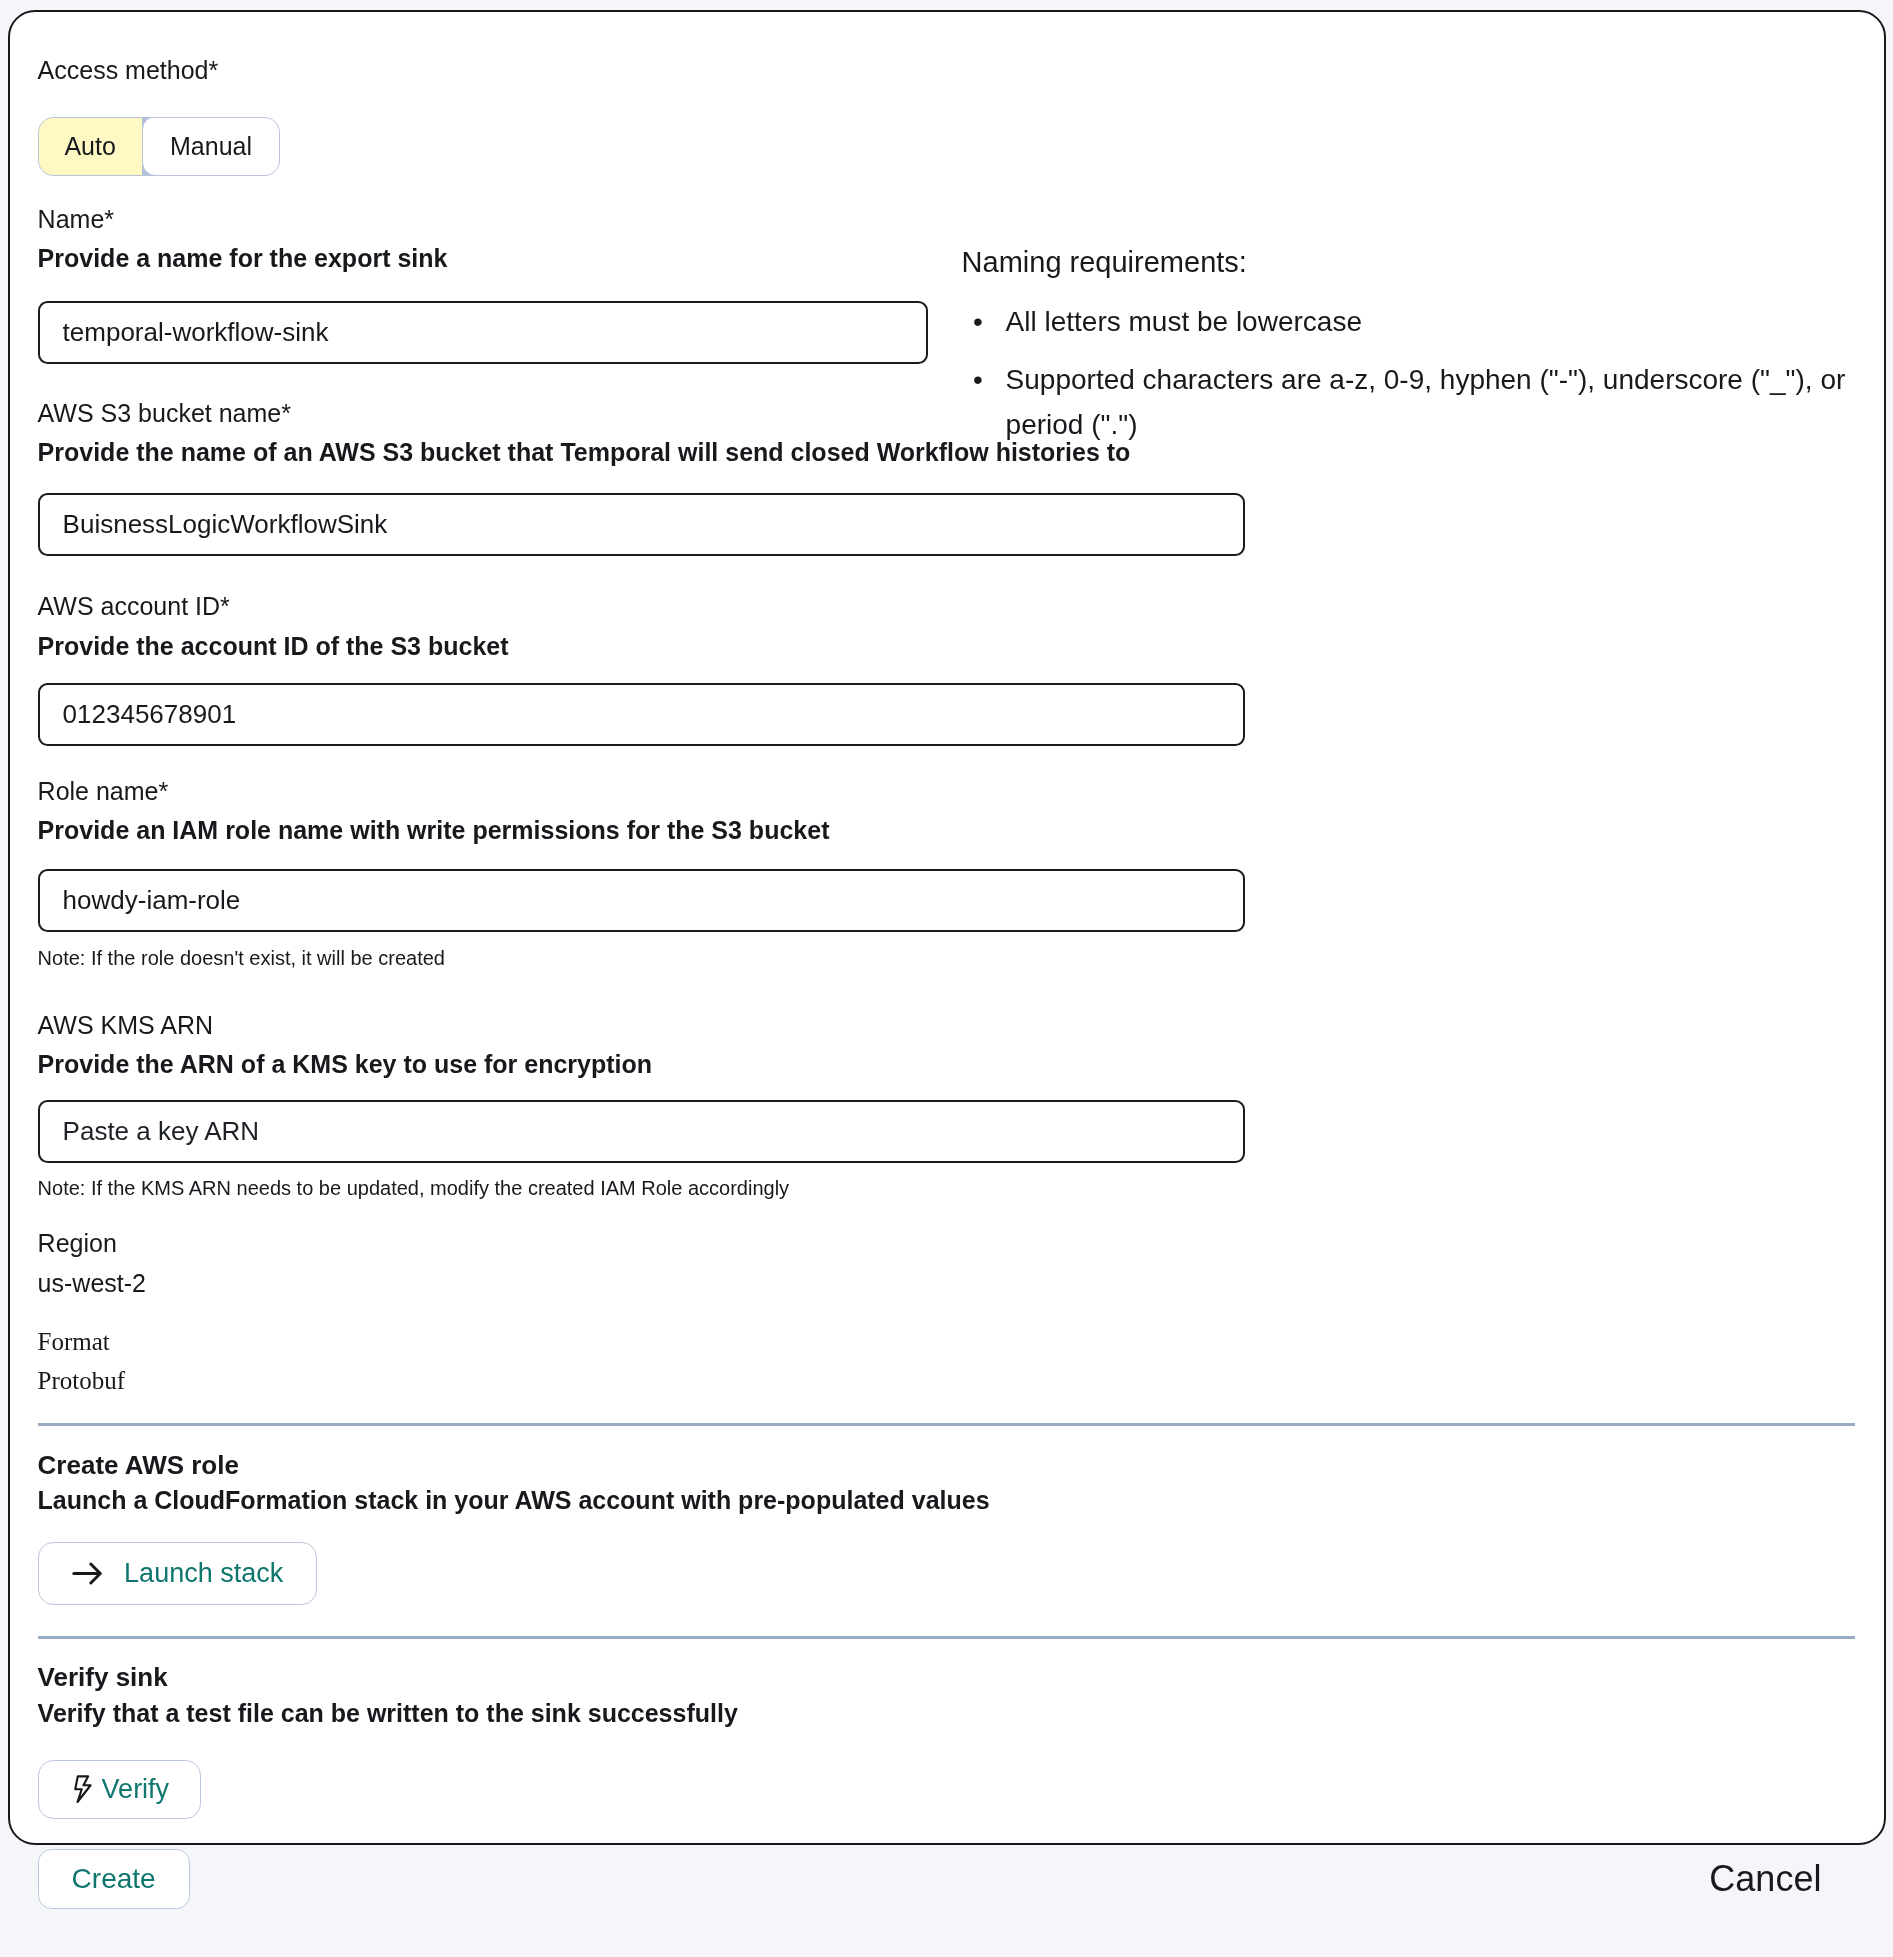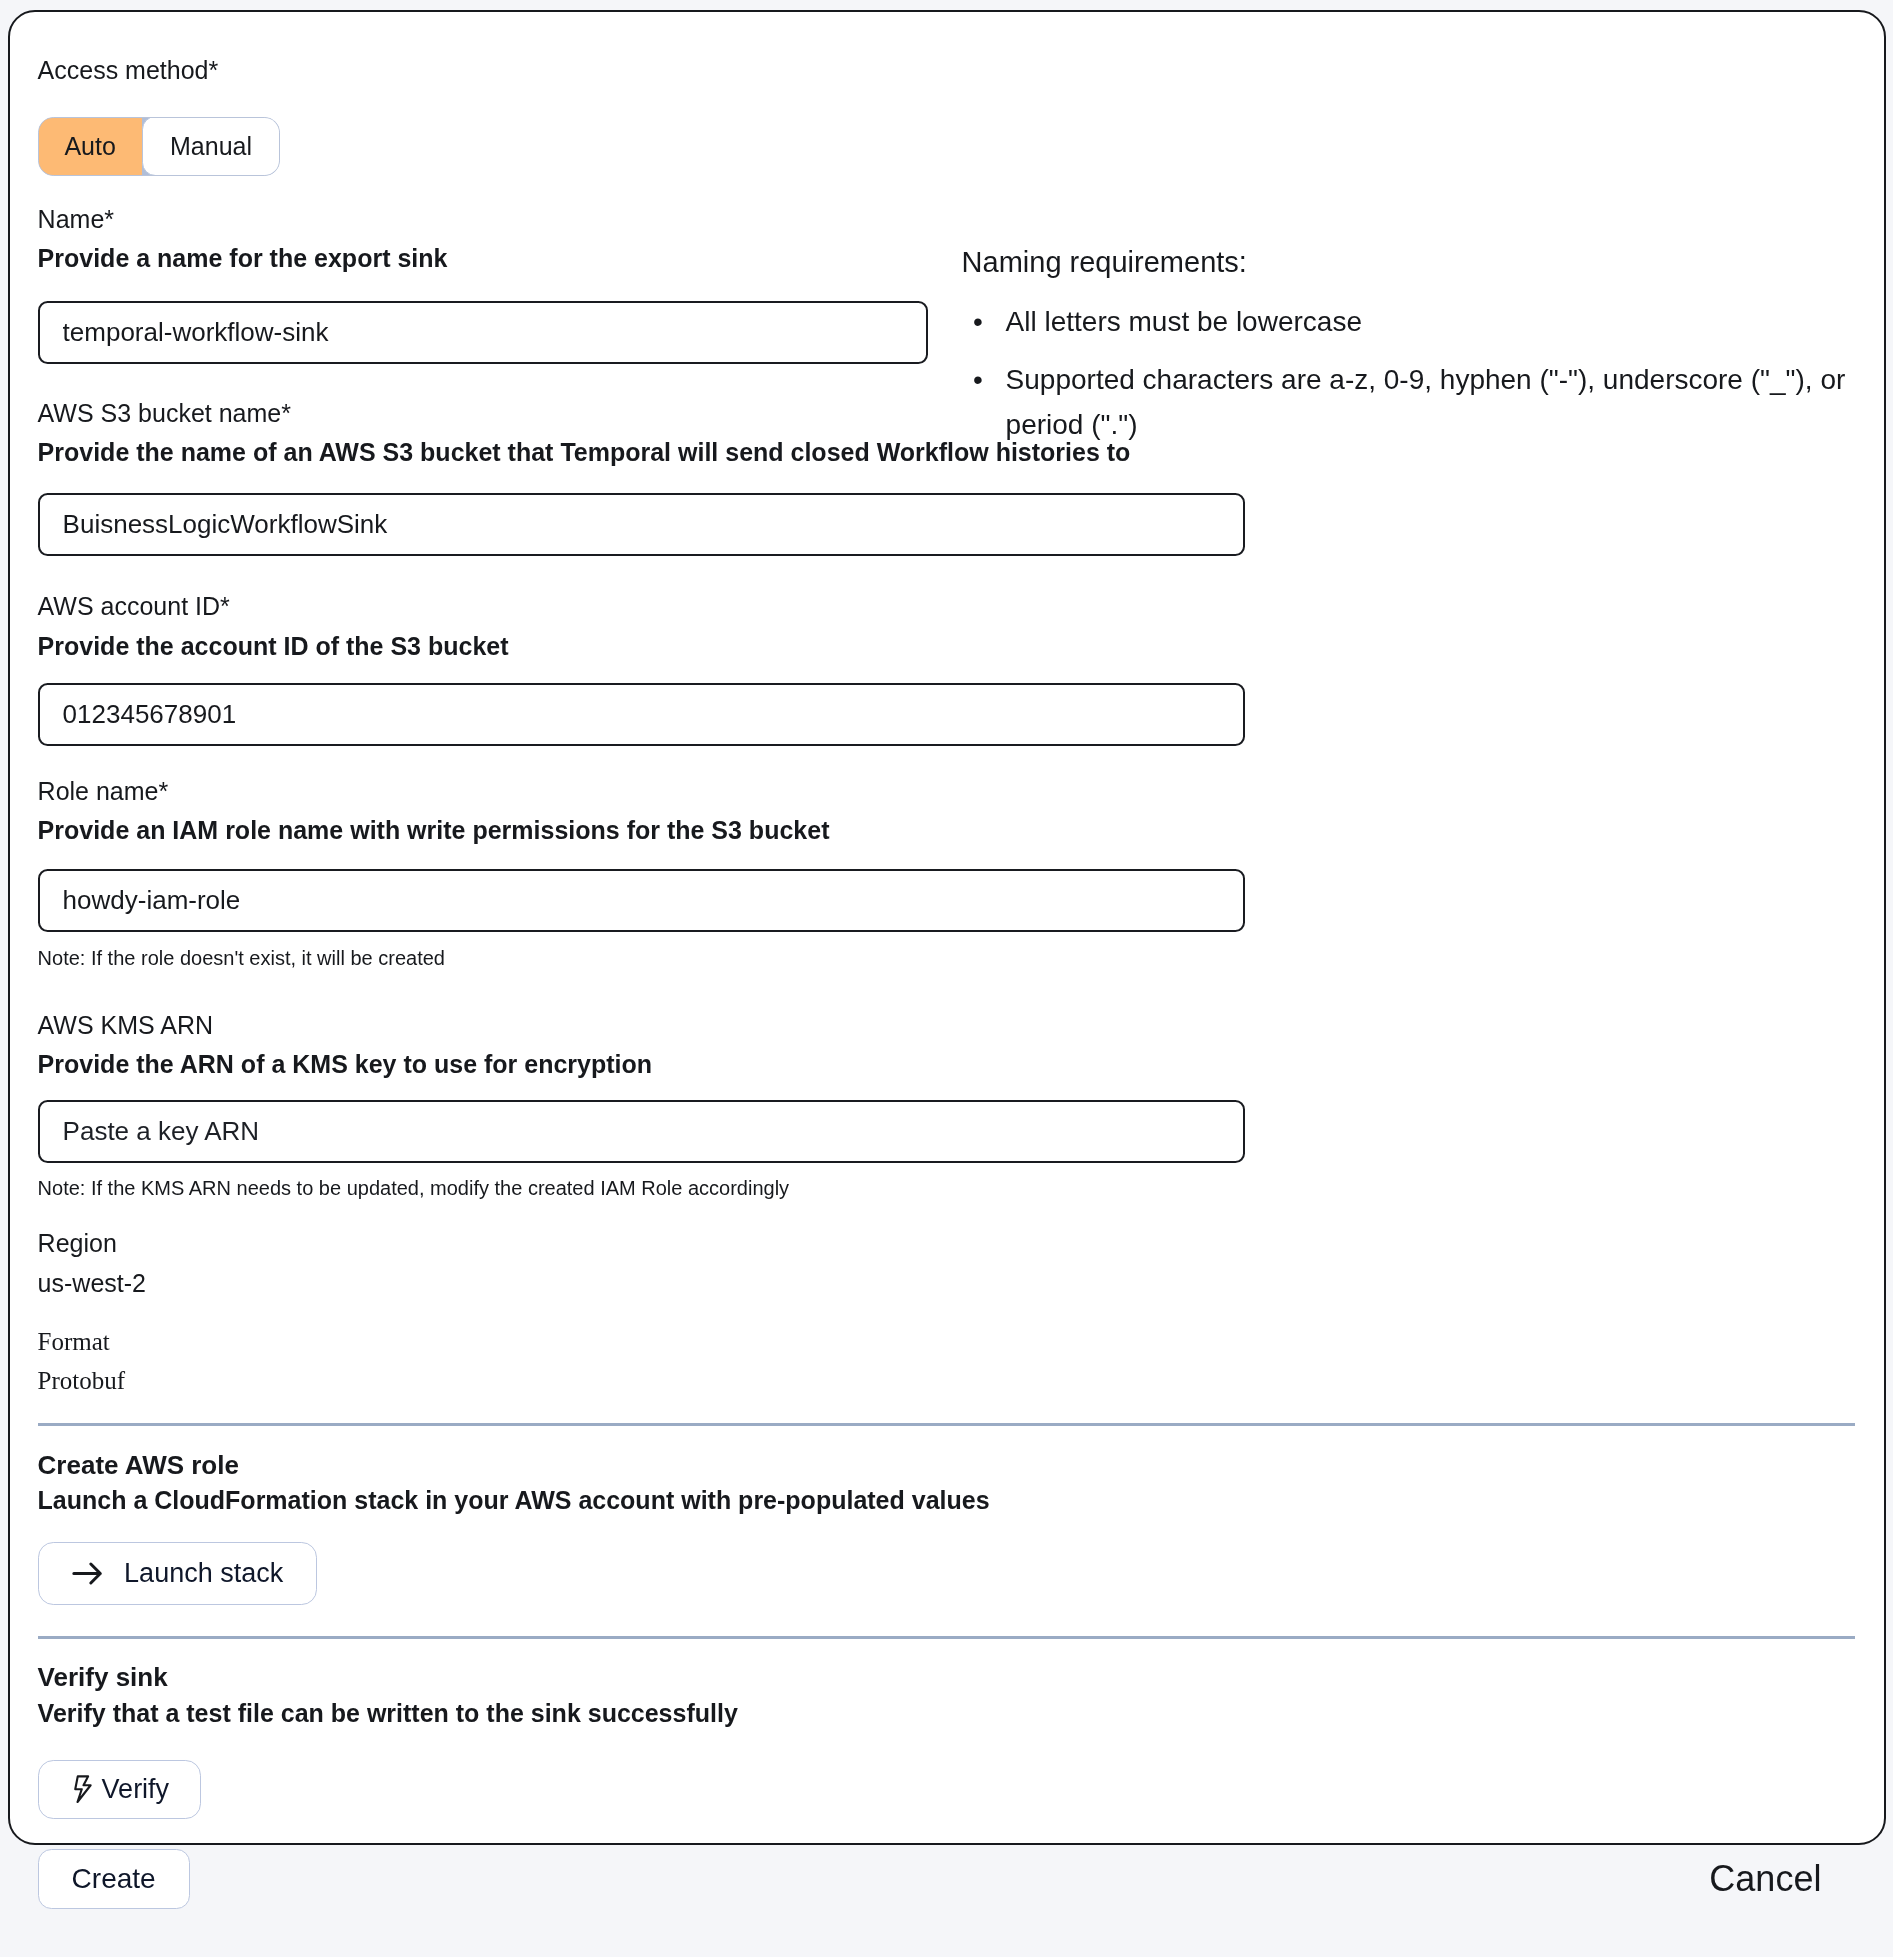--- a/index.html
+++ b/index.html
@@ -33,21 +33,21 @@
     background: #b0bed8;
     border: 1.9px solid #b9c4da;
     border-radius: 15.3px;
     display: flex;
     overflow: hidden;
   }
   .toggle-opt {
     display: flex; align-items: center; justify-content: center;
     font-size: 25px; color: #17191d; cursor: pointer;
   }
-  .toggle-opt.selected { flex: 0 0 103px; background: #fdba74; }
+  .toggle-opt.selected { flex: 0 0 103px; background: #fef9c3; }
   .toggle-opt.unselected {
     flex: 1 1 auto; background: #ffffff;
     border: 1.9px solid #b9c4da; border-radius: 13.4px;
     margin: -1.9px -1.9px -1.9px 0;
   }
 
   
   .text-input {
     display: block;
     height: 63px;
@@ -87,21 +87,21 @@
   
   .divider { border: none; height: 2.4px; background: #9aabc4; width: 100%; }
 
   
   .btn {
     display: inline-flex; align-items: center;
     background: #ffffff;
     border: 1.9px solid #bcc7e0;
     border-radius: 15.3px;
     font-family: "Liberation Sans", "DejaVu Sans", sans-serif;
-    color: #0f172a;
+    color: #0f766e;
     cursor: pointer;
   }
   .btn-launch { height: 63px; padding: 0 32.5px; font-size: 27px; gap: 19px; }
   .btn-verify { height: 59px; padding: 16px 31px; font-size: 27px; gap: 7px; }
   .btn-create { height: 60px; padding: 0 33px; font-size: 28px; border-radius: 13.4px; }
   .btn .icon { display: inline-flex; align-items: center; }
 
   .actions-row {
     display: flex; align-items: center; justify-content: space-between;
     padding-right: 34px;

